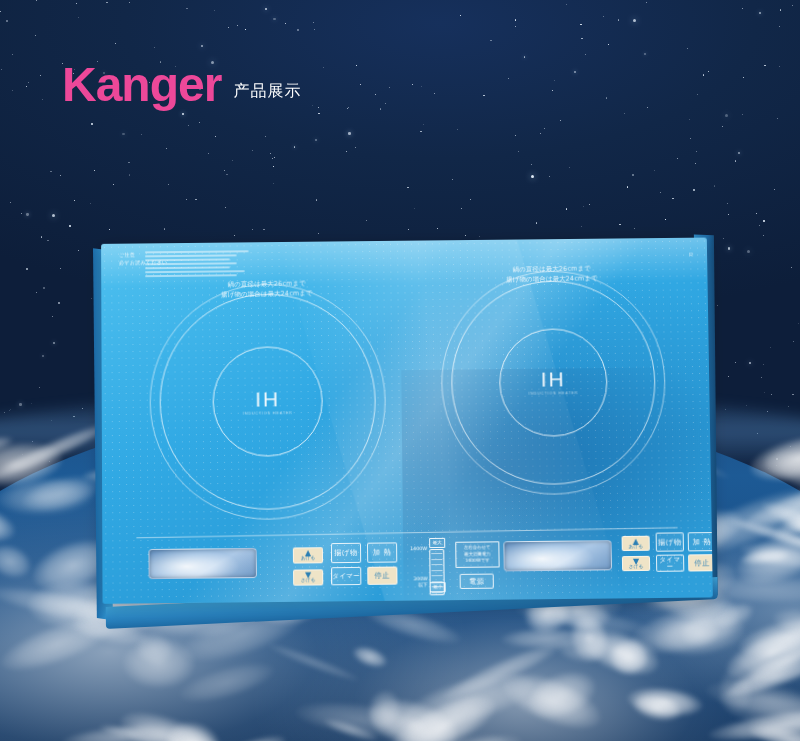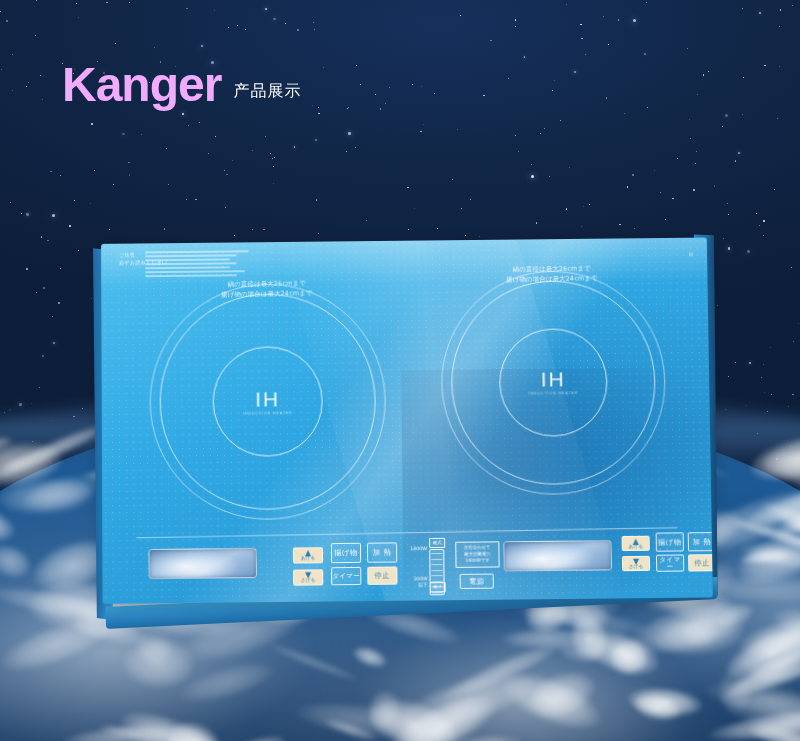--- a/index.html
+++ b/index.html
@@ -47,21 +47,21 @@
     position: absolute;
     background: radial-gradient(ellipse at 50% 50%, rgba(255,255,255,0.95) 0%, rgba(255,255,255,0.55) 45%, rgba(255,255,255,0) 75%);
     border-radius: 50%;
     filter: blur(2px);
   }
 
   
   .title-wrap { position: absolute; left: 62px; top: 62px; }
   .brand-row { display: flex; align-items: flex-end; }
   .brand {
-    font-size: 48px; font-weight: bold; color: #f0abfc;
+    font-size: 48px; font-weight: bold; color: #ec4899;
     letter-spacing: -1px; line-height: 0.95;
     font-family: "Liberation Sans", sans-serif;
   }
   .brand-cn {
     font-size: 16px; color: #ffffff; margin-left: 12px; margin-bottom: 6px;
     letter-spacing: 1px; font-family: "DejaVu Sans", sans-serif;
   }
   .subtitle {
     font-size: 42px; color: #eef4ff; font-weight: 300; line-height: 1.05;
     margin-top: 2px; letter-spacing: 0px;

